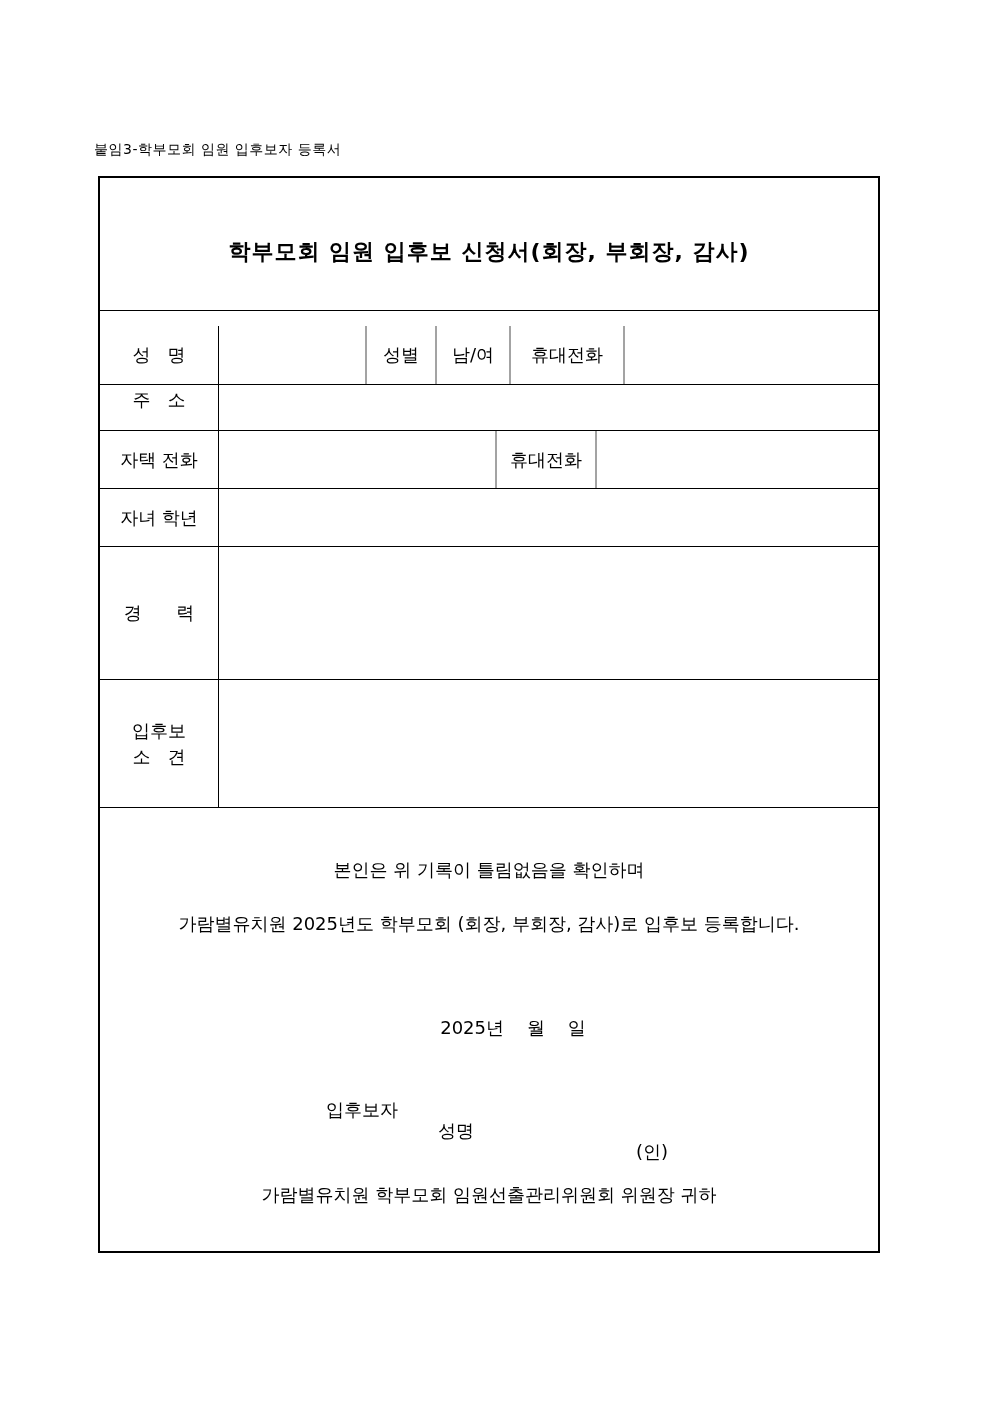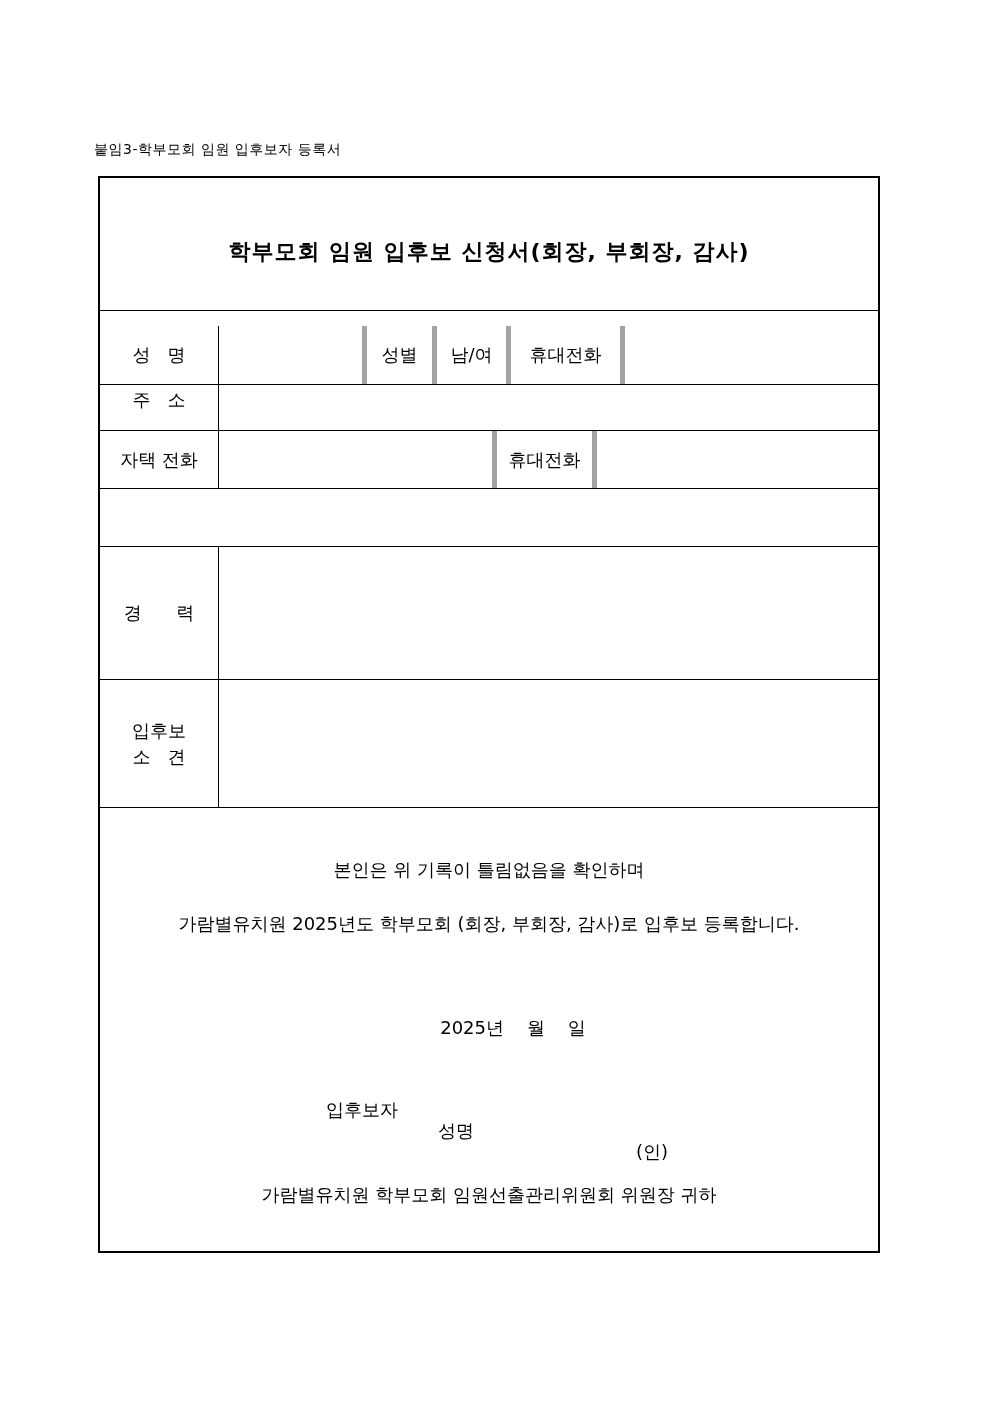--- a/index.html
+++ b/index.html
@@ -7,21 +7,21 @@
          font-family: "DejaVu Sans", "Liberation Sans", sans-serif; color: #000; }
   .caption { position: absolute; left: 94px; top: 141px; font-size: 14px; letter-spacing: 0.5px; }
   .form { position: absolute; left: 98px; top: 176px; width: 778px; height: 1073px;
           border: 2.5px solid #000; box-sizing: content-box; }
   .title-area { position: absolute; left: 0; top: 0; width: 100%; height: 132px;
                 border-bottom: 1px solid #000; display: flex; align-items: center; justify-content: center; }
   .title { font-size: 22px; font-weight: bold; letter-spacing: 1px; margin-top: 16px; }
   .row { position: absolute; left: 0; width: 100%; border-bottom: 1px solid #000; box-sizing: border-box; }
   .cell { position: absolute; top: 0; bottom: 0; display: flex; align-items: center; justify-content: center;
           font-size: 18px; box-sizing: border-box; }
-  .vline { border-right: 5px solid #a3a3a3; }
+  .vline { border-right: 2px solid #a3a3a3; }
   .label { left: 0; width: 119px; border-right: 1px solid #000; text-align: center; white-space: pre; line-height: 26px; }
   .statement { position: absolute; left: 0; top: 630px; width: 100%; bottom: 0; }
   .s-line { position: absolute; left: 0; width: 100%; text-align: center; font-size: 18px; white-space: pre; }
 </style>
 </head>
 <body>
 
 <div class="caption">붙임3-학부모회 임원 입후보자 등록서</div>
 
 <div class="form">
@@ -44,20 +44,21 @@
   </div>
 
   <div class="row" style="top:253px;height:58px;">
     <div class="cell label">자택 전화</div>
     <div class="cell vline" style="left:119px;width:278px;"></div>
     <div class="cell vline" style="left:397px;width:100px;">휴대전화</div>
     <div class="cell" style="left:497px;right:0;"></div>
   </div>
 
   <div class="row" style="top:311px;height:58px;">
+    <div class="cell label">자녀 학년</div>
     <div class="cell" style="left:119px;right:0;"></div>
   </div>
 
   <div class="row" style="top:369px;height:133px;">
     <div class="cell label">경      력</div>
     <div class="cell" style="left:119px;right:0;"></div>
   </div>
 
   <div class="row" style="top:502px;height:128px;">
     <div class="cell label">입후보

